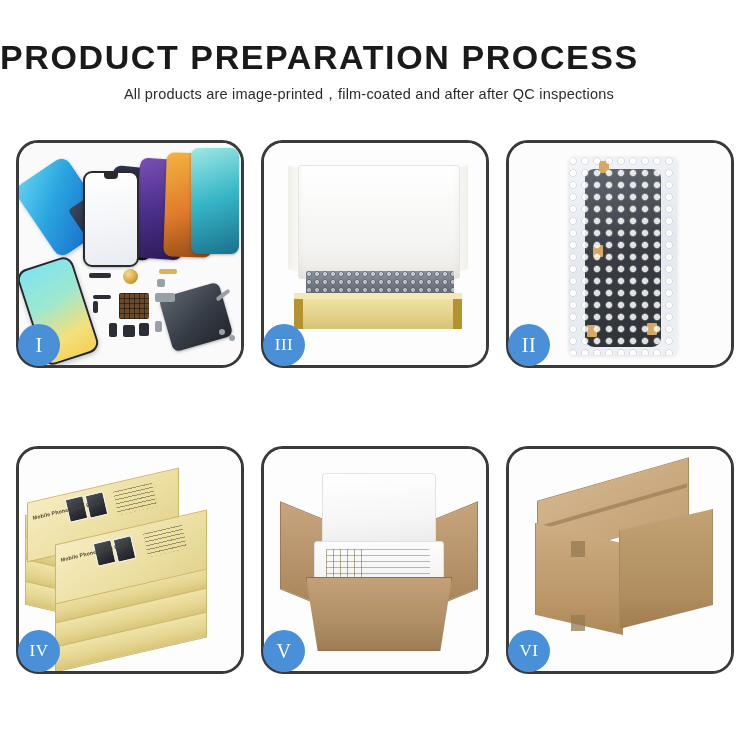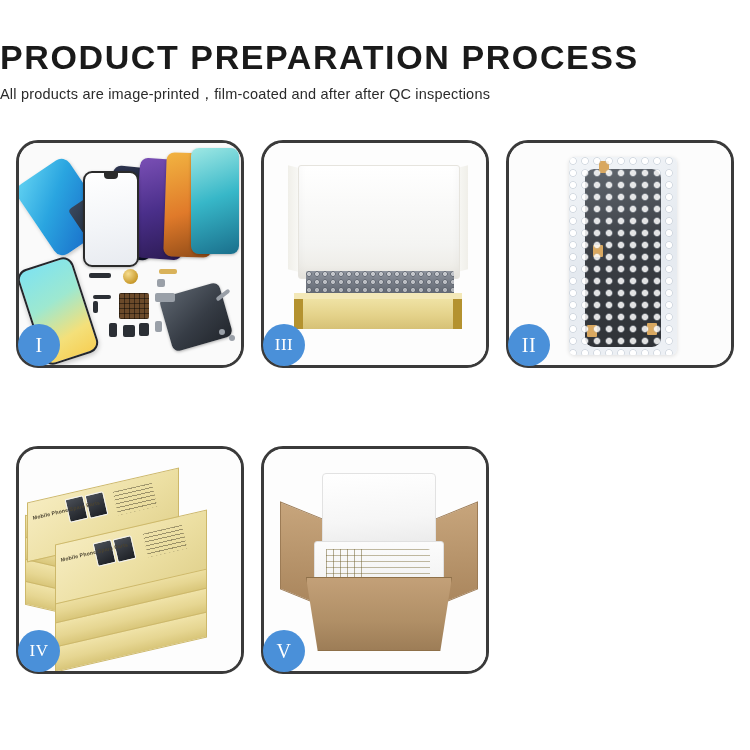--- a/index.html
+++ b/index.html
@@ -19,21 +19,21 @@
     height: 750px;
     background: #ffffff;
   }
 
   
   .header {
     position: absolute;
     top: 38px;
     left: 0;
     width: 614px;
-    text-align: left;
+    text-align: right;
   }
   .title {
     font-size: 34px;
     font-weight: bold;
     letter-spacing: 1.6px;
     color: #1a1a1a;
     line-height: 1.12;
     white-space: nowrap;
     font-family: "Liberation Sans", sans-serif;
   }
@@ -453,15 +453,26 @@
         <div class="ct-flap-r"></div>
         <div class="ef-lid"></div>
         <div class="ef-body"></div>
         <div class="ef-inner"></div>
         <div class="ef-inner2"></div>
         <div class="ct-body"></div>
       </div>
       <div class="badge">V</div>
     </div>
 
+    <div class="panel">
+      <div class="panel-inner scene-carton">
+        <div class="cb-top"></div>
+        <div class="cb-top-seam"></div>
+        <div class="cb-left"></div>
+        <div class="cb-right"></div>
+        <div class="cb-tape" style="left:62px; top:92px;"></div>
+        <div class="cb-tape" style="left:62px; top:166px;"></div>
+      </div>
+      <div class="badge wide">VI</div>
+    </div>
 
   </div>
 </div>
 
 </body></html>

